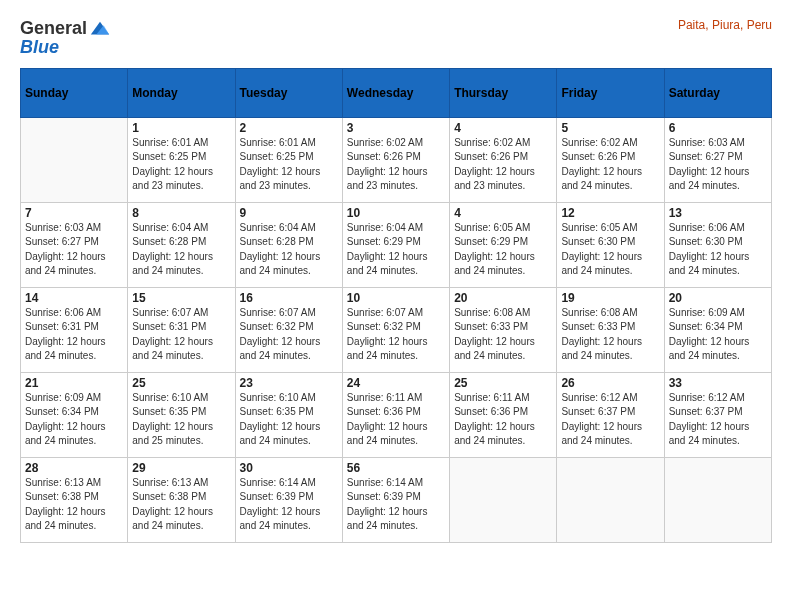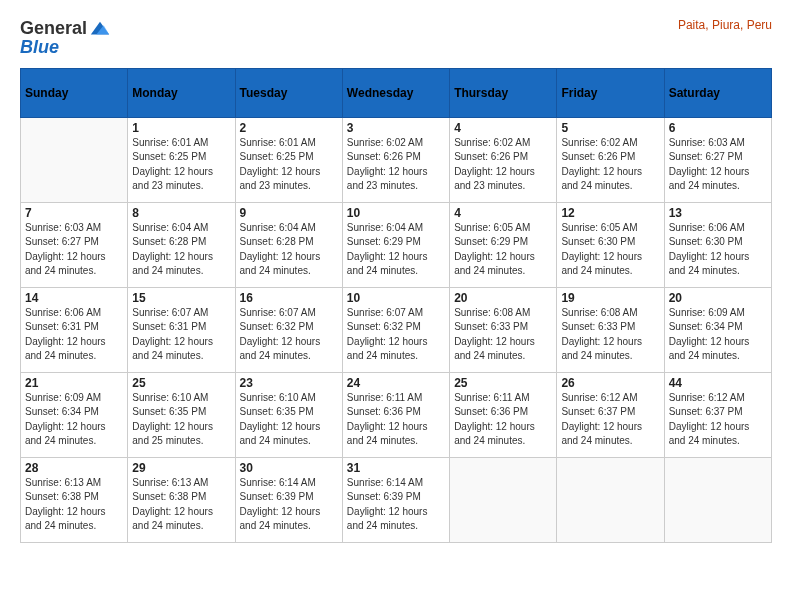--- a/index.html
+++ b/index.html
@@ -241,39 +241,39 @@
           </td>
           <td>
             <span class="day-number">25</span>
             <div class="day-info"><span>Sunrise: 6:11 AM</span><br><span>Sunset: 6:36 PM</span><br><span>Daylight: 12 hours</span><br><span>and 24 minutes.</span></div>
           </td>
           <td>
             <span class="day-number">26</span>
             <div class="day-info"><span>Sunrise: 6:12 AM</span><br><span>Sunset: 6:37 PM</span><br><span>Daylight: 12 hours</span><br><span>and 24 minutes.</span></div>
           </td>
           <td>
-            <span class="day-number">44</span>
+            <span class="day-number">33</span>
             <div class="day-info"><span>Sunrise: 6:12 AM</span><br><span>Sunset: 6:37 PM</span><br><span>Daylight: 12 hours</span><br><span>and 24 minutes.</span></div>
           </td>
         </tr>
         <tr>
           <td>
             <span class="day-number">28</span>
             <div class="day-info"><span>Sunrise: 6:13 AM</span><br><span>Sunset: 6:38 PM</span><br><span>Daylight: 12 hours</span><br><span>and 24 minutes.</span></div>
           </td>
           <td>
             <span class="day-number">29</span>
             <div class="day-info"><span>Sunrise: 6:13 AM</span><br><span>Sunset: 6:38 PM</span><br><span>Daylight: 12 hours</span><br><span>and 24 minutes.</span></div>
           </td>
           <td>
             <span class="day-number">30</span>
             <div class="day-info"><span>Sunrise: 6:14 AM</span><br><span>Sunset: 6:39 PM</span><br><span>Daylight: 12 hours</span><br><span>and 24 minutes.</span></div>
           </td>
           <td>
-            <span class="day-number">31</span>
+            <span class="day-number">56</span>
             <div class="day-info"><span>Sunrise: 6:14 AM</span><br><span>Sunset: 6:39 PM</span><br><span>Daylight: 12 hours</span><br><span>and 24 minutes.</span></div>
           </td>
           <td class="empty"></td>
           <td class="empty"></td>
           <td class="empty"></td>
         </tr>
       </tbody>
   </table>
 </div>
 

